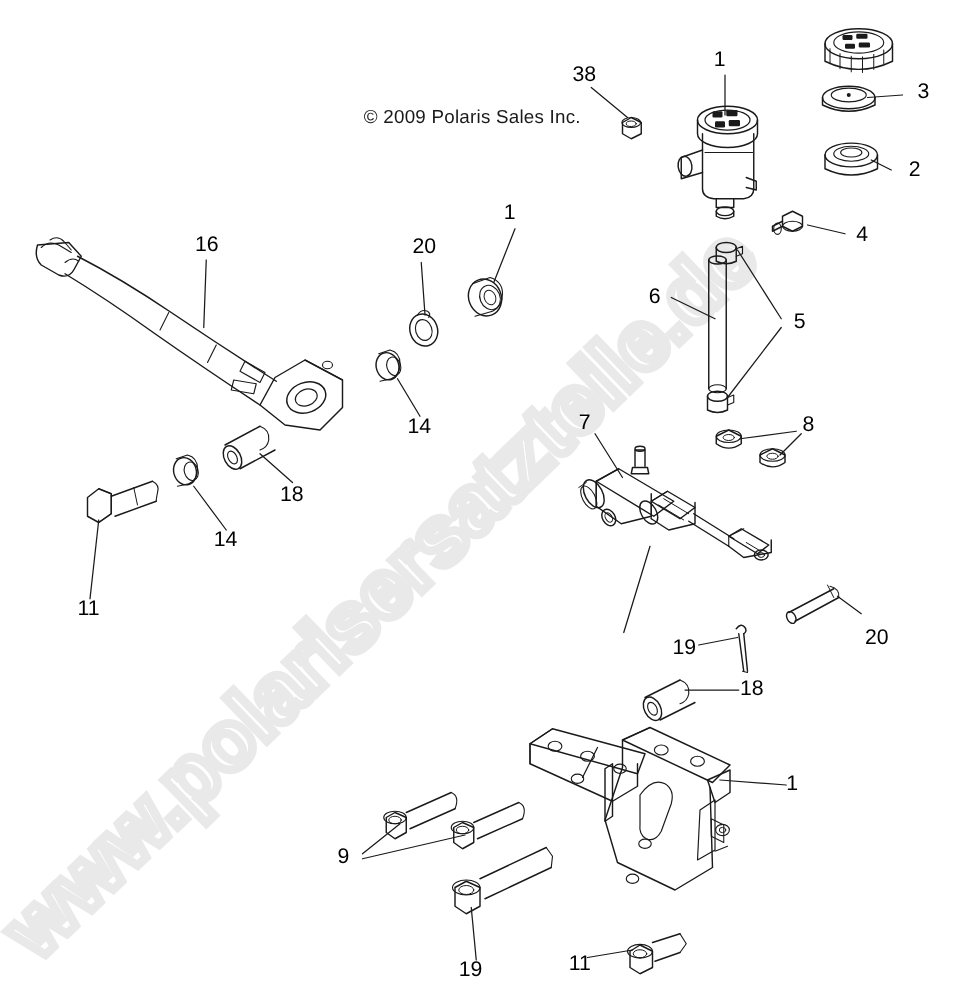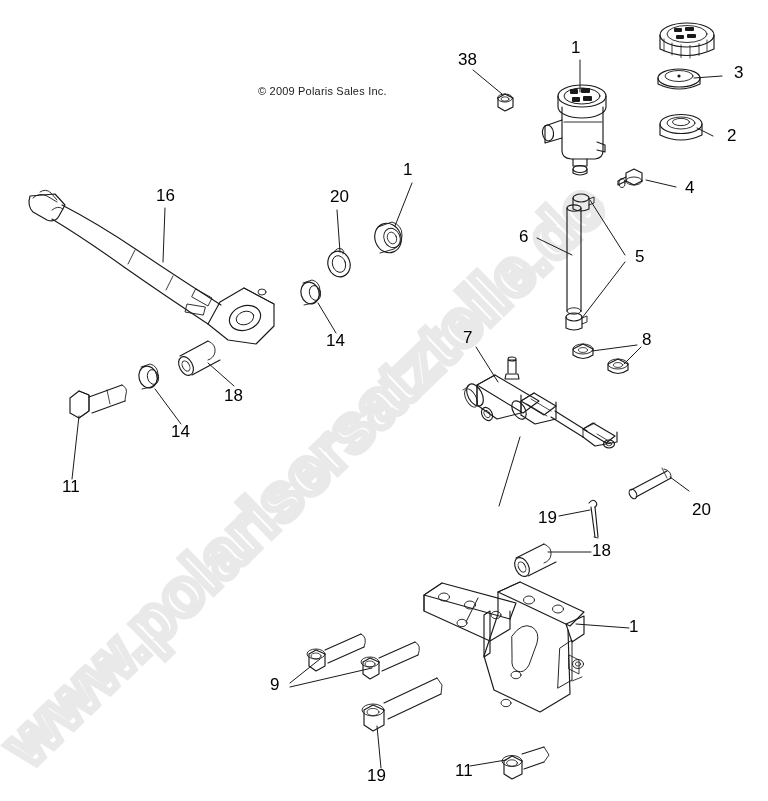--- a/index.html
+++ b/index.html
@@ -1,20 +1,20 @@
 <!DOCTYPE html>
 <html><head>
 <meta charset="utf-8">
 <style>
   html,body{margin:0;padding:0;background:#ffffff;}
   body{width:768px;height:801px;overflow:hidden;font-family:"Liberation Sans",sans-serif;}
   #stage{position:relative;width:768px;height:801px;background:#fff;}
   #stage svg{position:absolute;left:0;top:0;}
   .wm-layer{position:absolute;left:0;top:0;width:768px;height:801px;pointer-events:none;}
-  .copy{position:absolute;font-size:11px;color:#1a1a1a;letter-spacing:.2px;white-space:nowrap;}
+  .copy{position:absolute;font-size:15px;color:#1a1a1a;letter-spacing:.2px;white-space:nowrap;margin-left:33px;}
   .lbl{position:absolute;font-size:17px;color:#000;white-space:nowrap;}
 </style>
 </head>
 <body>
 
 <div id="stage">
 
   <svg class="wm-layer" width="768" height="801" viewBox="0 0 768 801">
     <defs>
       <style>

